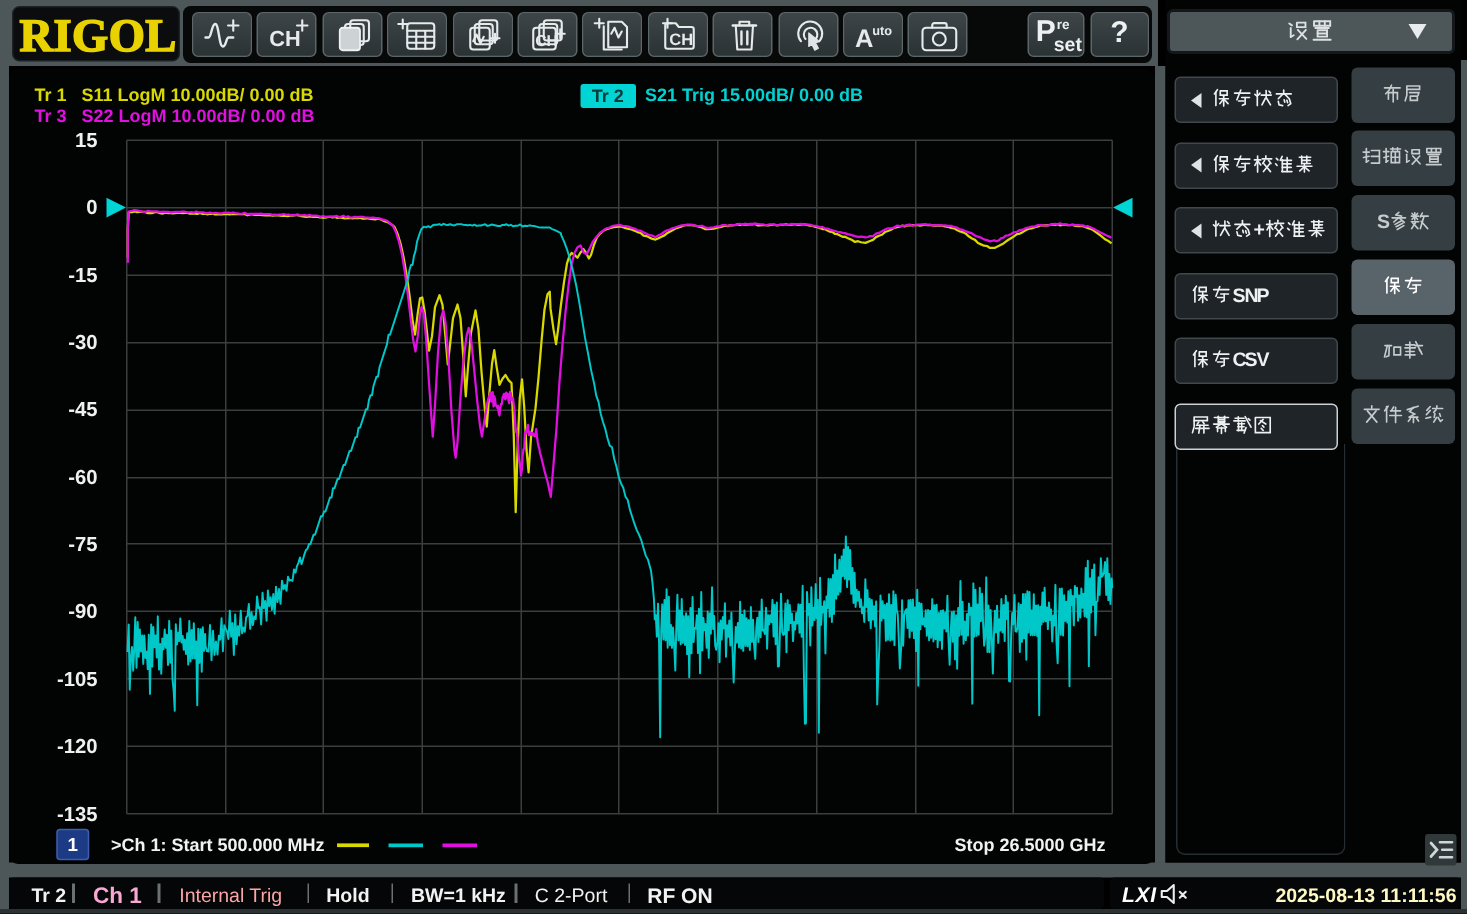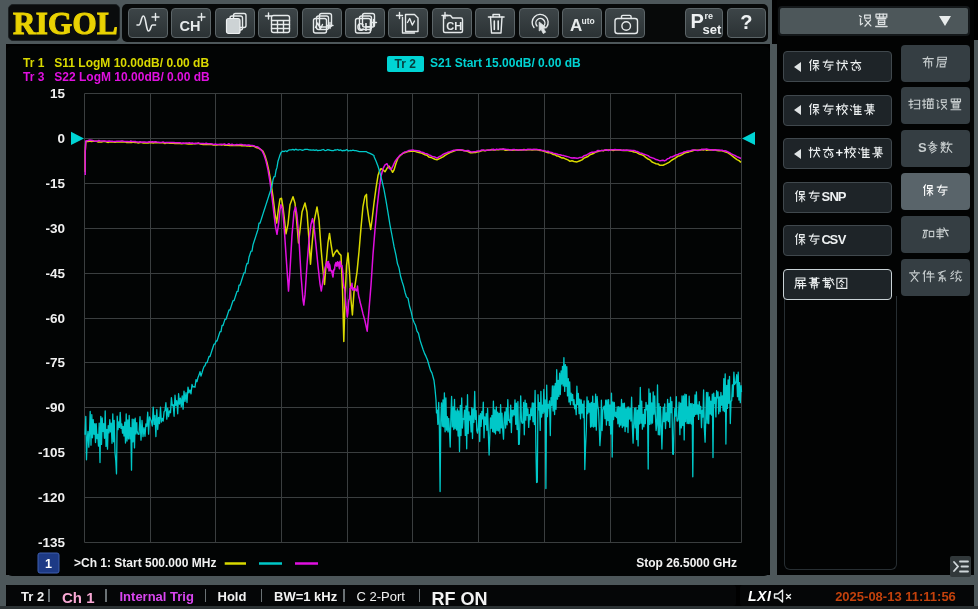--- a/index.html
+++ b/index.html
@@ -471,21 +471,21 @@
 <div class="abs" style="left:950px;top:556px;width:21px;height:21px;background:#31383a;border-radius:2px"><svg width="21" height="21">
       <g stroke="#cfd6d9" stroke-width="1.8" fill="none" stroke-linecap="round">
         <path d="M4,6 l4,4.5 -4,4.5"></path>
         <path d="M10,5.5 h8 M11.5,10.5 h6.5 M10,15.5 h8"></path>
       </g>
     </svg></div>
 <div class="abs" style="left:6px;top:46px;width:764px;height:530px;background:#020404;border-radius:6px"></div>
 <div style="position:absolute;font-size:12px;font-weight:bold;white-space:pre;left:23px;top:56px;color:#d9d900">Tr 1   S11 LogM 10.00dB/ 0.00 dB</div>
 <div style="position:absolute;font-size:12px;font-weight:bold;white-space:pre;left:23px;top:69.5px;color:#e010e0">Tr 3   S22 LogM 10.00dB/ 0.00 dB</div>
 <div class="abs" style="left:387px;top:55.5px;width:36.5px;height:16px;background:#00d4d4;border-radius:2px;font-size:12px;font-weight:bold;color:#073c3c;text-align:center;line-height:16px">Tr 2</div>
-<div style="position:absolute;font-size:12px;font-weight:bold;white-space:pre;left:430px;top:56px;color:#00d2d2">S21 Start 15.00dB/ 0.00 dB</div>
+<div style="position:absolute;font-size:12px;font-weight:bold;white-space:pre;left:430px;top:56px;color:#00d2d2">S21 Trig 15.00dB/ 0.00 dB</div>
 <svg class="abs" style="left:6px;top:46px" width="764" height="530" viewBox="6 46 764 530" font-family="Liberation Sans, sans-serif">
     <path d="M84.5,93.5 V542.5 M150.5,93.5 V542.5 M215.5,93.5 V542.5 M281.5,93.5 V542.5 M347.5,93.5 V542.5 M412.5,93.5 V542.5 M478.5,93.5 V542.5 M544.5,93.5 V542.5 M610.5,93.5 V542.5 M675.5,93.5 V542.5 M741.5,93.5 V542.5 M84.5,93.5 H741.5 M84.5,138.5 H741.5 M84.5,183.5 H741.5 M84.5,228.5 H741.5 M84.5,273.5 H741.5 M84.5,318.5 H741.5 M84.5,362.5 H741.5 M84.5,407.5 H741.5 M84.5,452.5 H741.5 M84.5,497.5 H741.5 M84.5,542.5 H741.5" stroke="#3a3e3f" stroke-width="1" fill="none"></path>
     <text x="65" y="98.0" text-anchor="end" font-size="13.5" font-weight="bold" fill="#f0f0f0">15</text>
     <text x="65" y="142.9" text-anchor="end" font-size="13.5" font-weight="bold" fill="#f0f0f0">0</text>
     <text x="65" y="187.8" text-anchor="end" font-size="13.5" font-weight="bold" fill="#f0f0f0">-15</text>
     <text x="65" y="232.7" text-anchor="end" font-size="13.5" font-weight="bold" fill="#f0f0f0">-30</text>
     <text x="65" y="277.6" text-anchor="end" font-size="13.5" font-weight="bold" fill="#f0f0f0">-45</text>
     <text x="65" y="322.5" text-anchor="end" font-size="13.5" font-weight="bold" fill="#f0f0f0">-60</text>
     <text x="65" y="367.4" text-anchor="end" font-size="13.5" font-weight="bold" fill="#f0f0f0">-75</text>
     <text x="65" y="412.3" text-anchor="end" font-size="13.5" font-weight="bold" fill="#f0f0f0">-90</text>
@@ -504,26 +504,26 @@
     <path d="M259,563.5 H282" stroke="#00c8c8" stroke-width="2.5"></path>
     <path d="M295,563.5 H318" stroke="#e010e0" stroke-width="2.5"></path>
     <text x="737" y="567" text-anchor="end" font-size="12" font-weight="bold" fill="#f2f2f2">Stop  26.5000 GHz</text>
   </svg>
 <div class="abs" style="left:6px;top:585px;width:730px;height:21px;background:#050607;border-radius:3px"></div>
 <div class="abs" style="left:740px;top:585px;width:234px;height:21px;background:#050607;border-radius:3px"></div>
 <div class="abs" style="left:21px;top:588.5px;font-size:13px;font-weight:bold;color:#f2f2f2;white-space:pre">Tr 2</div>
 <div class="abs" style="left:48px;top:589px;width:1.5px;height:13px;background:#6a7174"></div>
 <div class="abs" style="left:62px;top:588.5px;font-size:15px;font-weight:bold;color:#f9a8d4;white-space:pre">Ch 1</div>
 <div class="abs" style="left:105px;top:589px;width:1.5px;height:13px;background:#6a7174"></div>
-<div class="abs" style="left:119.5px;top:588.5px;font-size:13px;font-weight:bold;color:#d946ef;white-space:pre">Internal Trig</div>
+<div class="abs" style="left:119.5px;top:588.5px;font-size:13px;font-weight:normal;color:#fca5a5;white-space:pre">Internal Trig</div>
 <div class="abs" style="left:204.5px;top:589px;width:1.5px;height:13px;background:#6a7174"></div>
 <div class="abs" style="left:217.5px;top:588.5px;font-size:13px;font-weight:bold;color:#f2f2f2;white-space:pre">Hold</div>
 <div class="abs" style="left:260.5px;top:589px;width:1.5px;height:13px;background:#6a7174"></div>
 <div class="abs" style="left:274px;top:588.5px;font-size:13px;font-weight:bold;color:#f2f2f2;white-space:pre">BW=1 kHz</div>
 <div class="abs" style="left:343px;top:589px;width:1.5px;height:13px;background:#6a7174"></div>
 <div class="abs" style="left:356.5px;top:588.5px;font-size:13px;font-weight:normal;color:#f2f2f2;white-space:pre">C 2-Port</div>
 <div class="abs" style="left:418.5px;top:589px;width:1.5px;height:13px;background:#6a7174"></div>
-<div class="abs" style="left:431.5px;top:588.5px;font-size:18px;font-weight:bold;color:#f2f2f2;white-space:pre">RF ON</div>
+<div class="abs" style="left:431.5px;top:588.5px;font-size:14px;font-weight:bold;color:#f2f2f2;white-space:pre">RF ON</div>
 <div class="abs" style="left:748px;top:588px;font-size:14px;font-weight:bold;font-style:italic;color:#fff;letter-spacing:0.5px">LXI</div>
 <div class="abs" style="left:773px;top:589px"><svg width="22" height="15">
       <path d="M1.5,5 h3.5 l4.5,-4 v12 l-4.5,-4 h-3.5 z" fill="none" stroke="#e8ecec" stroke-width="1.4" stroke-linejoin="round"></path>
       <path d="M13.5,5.5 l4,4 M17.5,5.5 l-4,4" stroke="#e8ecec" stroke-width="1.4" stroke-linecap="round"></path>
     </svg></div>
-<div class="abs" style="left:820px;top:588.5px;width:151px;text-align:center;font-size:13px;font-weight:bold;color:#c2410c;white-space:nowrap">2025-08-13 11:11:56</div>
+<div class="abs" style="left:820px;top:588.5px;width:151px;text-align:right;font-size:13px;font-weight:bold;color:#fef9c3;white-space:nowrap">2025-08-13 11:11:56</div>
 </body></html>

